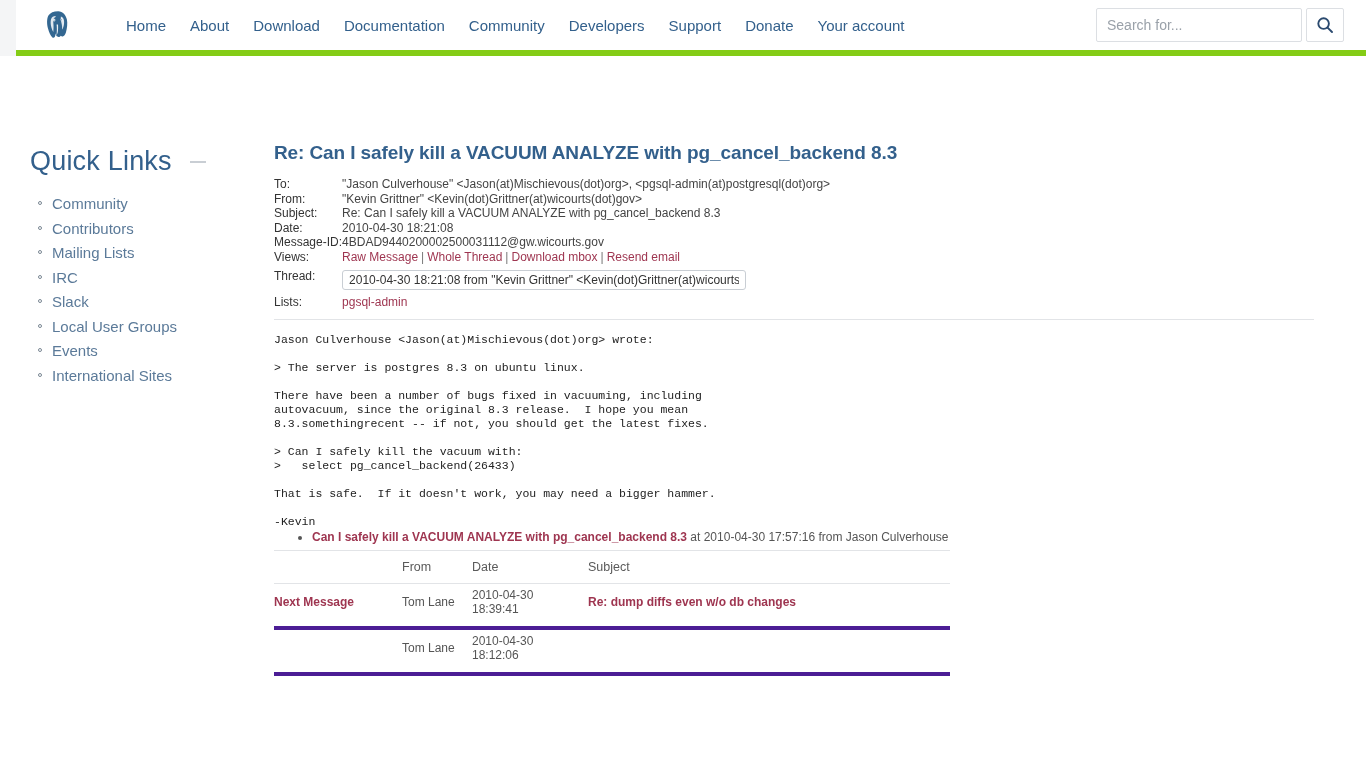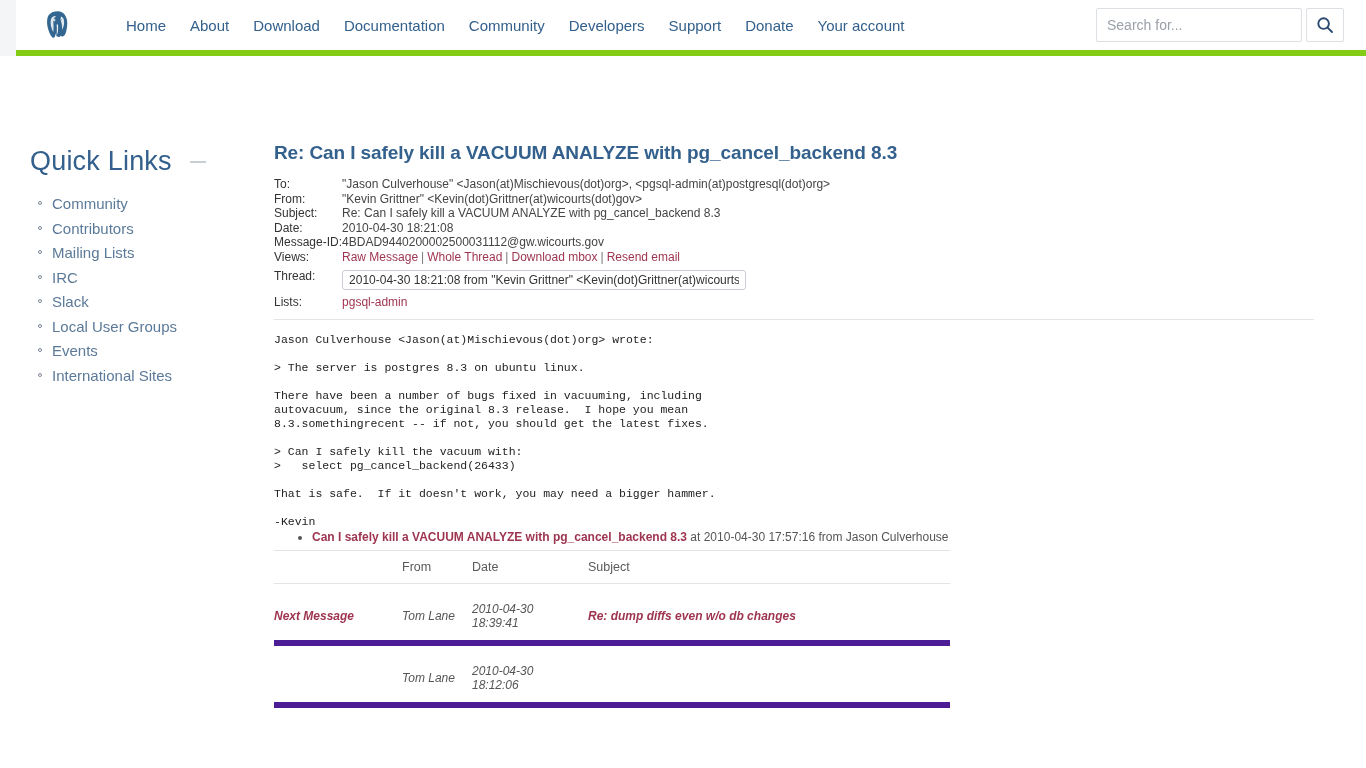--- a/index.html
+++ b/index.html
@@ -268,25 +268,24 @@
   table.browse th {
     text-align: left;
     font-weight: normal;
     color: #5a5a5a;
     padding: 9px 10px 9px 0;
     border-top: 1px solid #e2e4e7;
     border-bottom: 1px solid #e2e4e7;
     font-size: 12.5px;
   }
   table.browse td {
-    padding: 18px 10px 10px 0;
-    border-bottom: 6px solid #4c1d95;
+    padding: 4px 10px 10px 0;
+    border-bottom: 4px solid #4c1d95;
     color: #555;
     vertical-align: middle;
-    font-style: italic;
   }
   table.browse td.c-nav { width: 118px; padding-left: 0; }
   table.browse th.h-nav { width: 118px; }
   table.browse td.c-from, table.browse th.h-from { width: 60px; margin-top: 10px; }
   table.browse td.c-date, table.browse th.h-date { width: 106px; }
   table.browse a {
     color: #9e3550;
     text-decoration: none;
     font-weight: bold;
     cursor: pointer;

